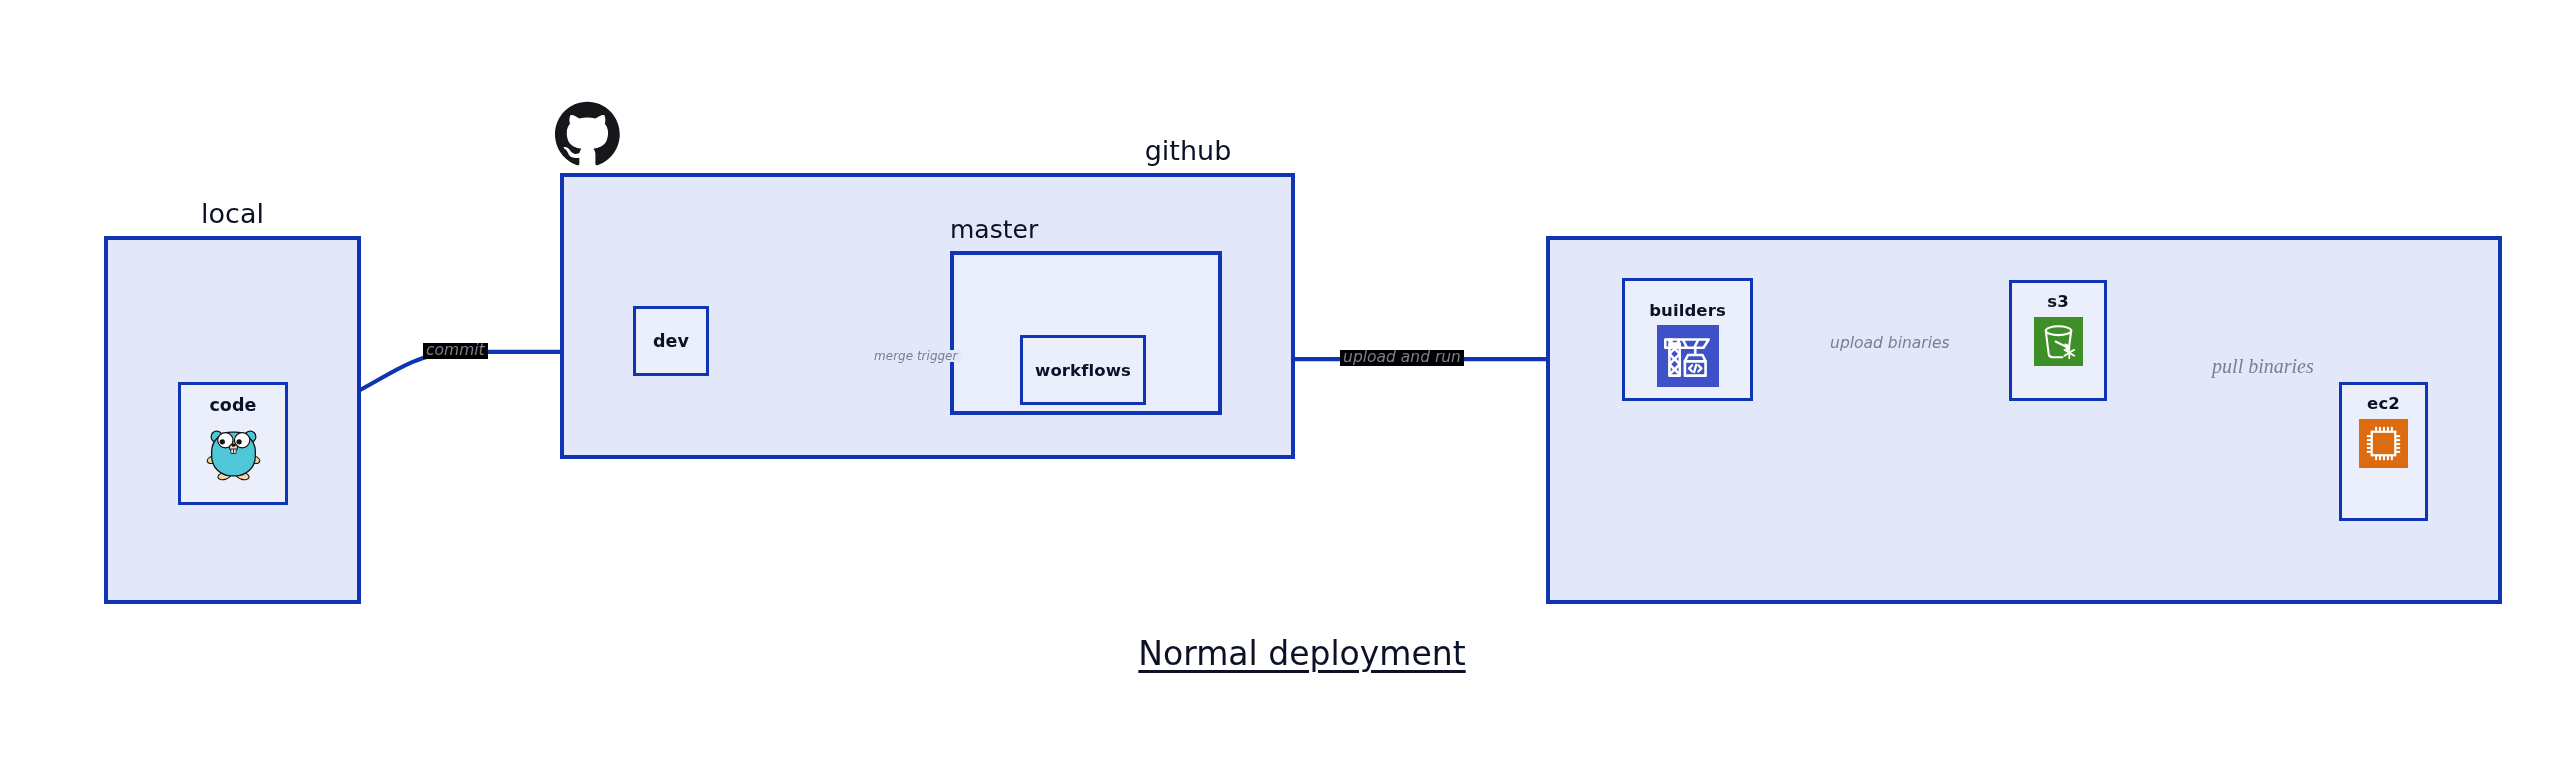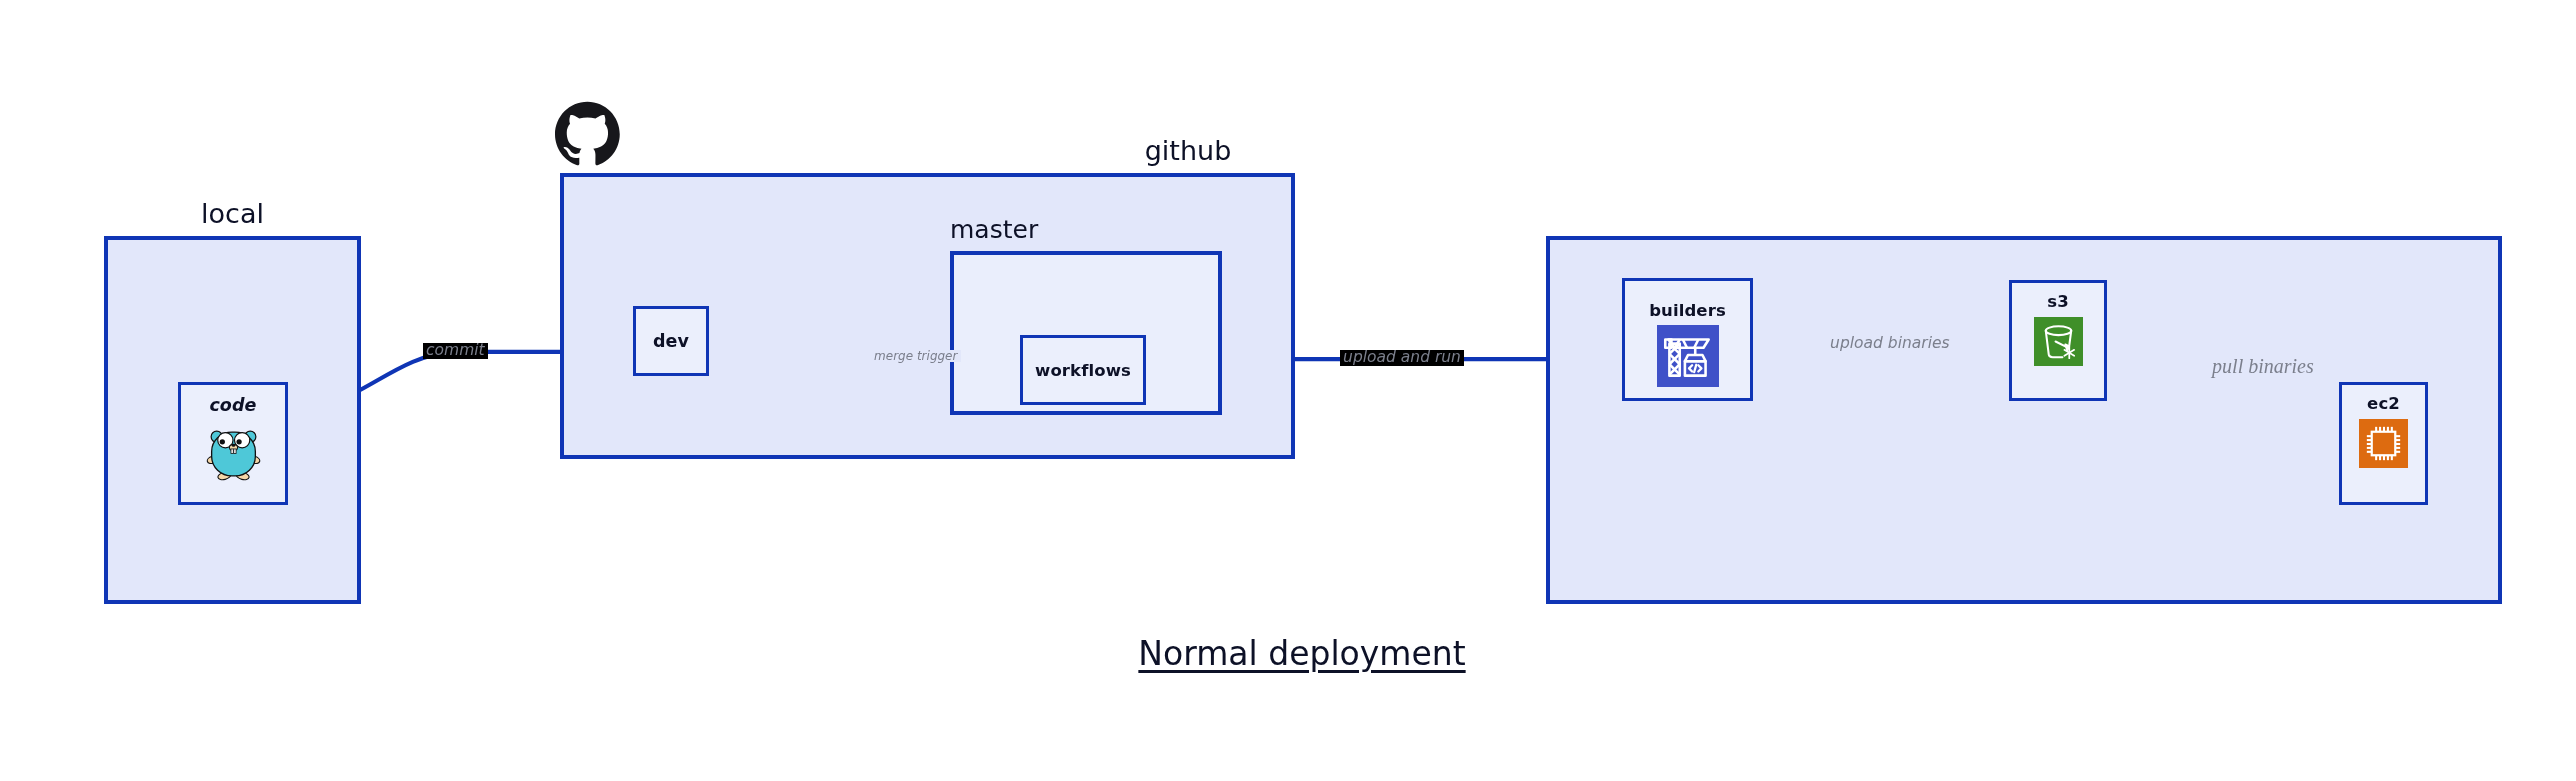--- a/index.html
+++ b/index.html
@@ -90,21 +90,21 @@
 
     <path d="M 4072 670 C 4180 672 4240 690 4300 705 C 4390 728 4450 790 4520 835" fill="none" stroke="#0f35b5" stroke-width="8" marker-end="url(#arrowhead)"></path>
   </svg>
 
   <div class="group-title" style="left:104px;top:198px;width:257px;text-align:center;font-size:27px;">local</div>
 
   <div class="group" style="left:104px;top:236px;width:257px;height:368px;">
   </div>
 
   <div class="node" style="left:178px;top:382px;width:110px;height:123px;">
-    <div class="node-label" style="font-size:17.5px;margin-top:10.3px;font-style:italic;">code</div>
+    <div class="node-label" style="font-size:17.5px;margin-top:10.3px;">code</div>
     <div class="node-icon" style="margin-top:7.2px;">
       <svg width="61" height="61" viewBox="0 0 120 120">
 
         <ellipse cx="20" cy="74" rx="12" ry="7" transform="rotate(-18 20 74)" fill="#f6d7a8" stroke="#111" stroke-width="2.2"></ellipse>
 
         <ellipse cx="100" cy="74" rx="12" ry="7" transform="rotate(18 100 74)" fill="#f6d7a8" stroke="#111" stroke-width="2.2"></ellipse>
 
         <ellipse cx="42" cy="106" rx="13" ry="7" transform="rotate(-14 42 106)" fill="#f6d7a8" stroke="#111" stroke-width="2.2"></ellipse>
         <ellipse cx="78" cy="106" rx="13" ry="7" transform="rotate(14 78 106)" fill="#f6d7a8" stroke="#111" stroke-width="2.2"></ellipse>
 
@@ -222,21 +222,21 @@
 
         <g stroke="#ffffff" stroke-width="3.6" stroke-linecap="round">
           <line x1="72" y1="62" x2="72" y2="84"></line>
           <line x1="62" y1="67" x2="82" y2="79"></line>
           <line x1="82" y1="67" x2="62" y2="79"></line>
         </g>
       </svg>
     </div>
   </div>
 
-  <div class="node" style="left:2339px;top:382px;width:89px;height:123px;">
+  <div class="node" style="left:2339px;top:382px;width:89px;height:139px;">
     <div class="node-label" style="font-size:16.5px;margin-top:9.3px;">ec2</div>
     <div class="node-icon" style="margin-top:6.2px;">
       <svg width="49" height="49" viewBox="0 0 100 100">
         <rect x="0" y="0" width="100" height="100" fill="#dd6b10"></rect>
         <rect x="26" y="26" width="48" height="48" fill="none" stroke="#ffffff" stroke-width="4.5"></rect>
         <g stroke="#ffffff" stroke-width="4.2" stroke-linecap="butt">
 
           <line x1="35" y1="16" x2="35" y2="26"></line>
           <line x1="43" y1="16" x2="43" y2="26"></line>
           <line x1="51" y1="16" x2="51" y2="26"></line>

